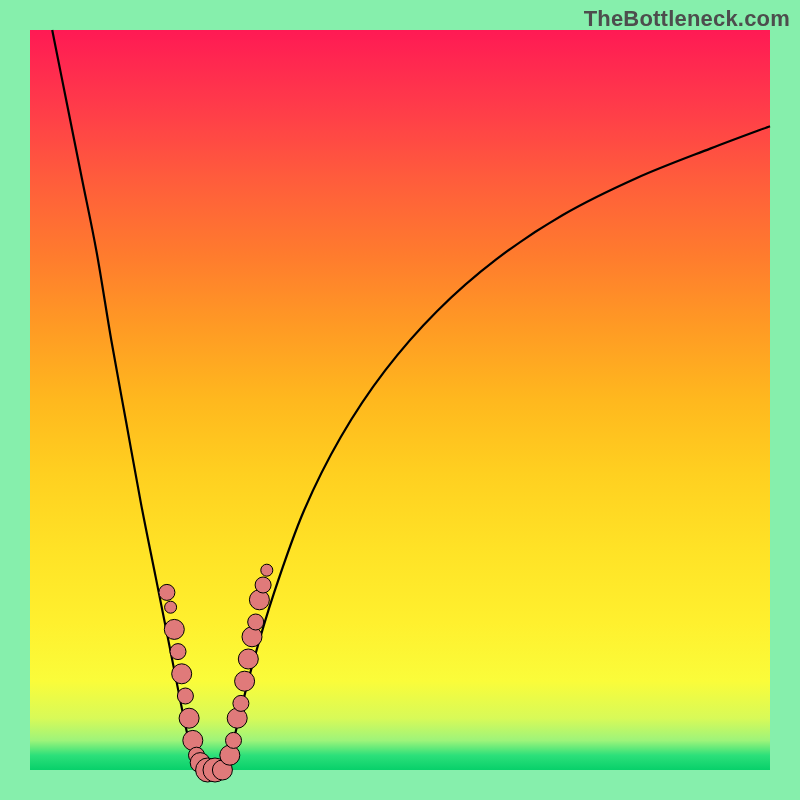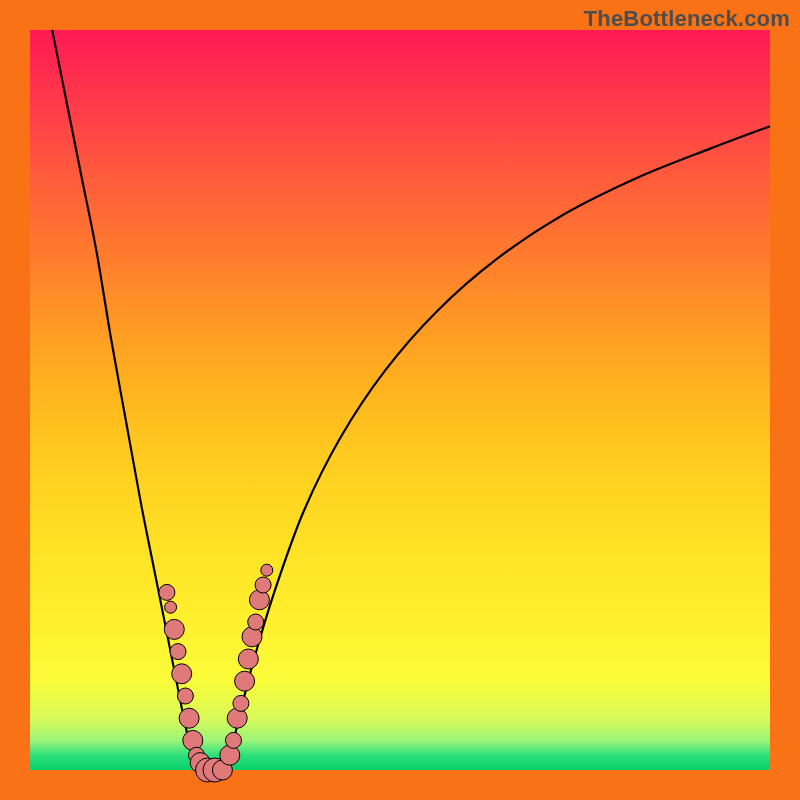--- a/index.html
+++ b/index.html
@@ -8,21 +8,21 @@
     width: 800px;
     height: 800px;
     overflow: hidden;
     background: #000;
     font-family: Arial, Helvetica, sans-serif;
   }
   #container {
     position: relative;
     width: 800px;
     height: 800px;
-    background: #f97316;
+    background: #86efac;
   }
   #plot-area {
     position: absolute;
     left: 30px;
     top: 30px;
     width: 740px;
     height: 740px;
     background: linear-gradient(to bottom,
       #ff1a54 0%,
       #ff3a4a 10%,

